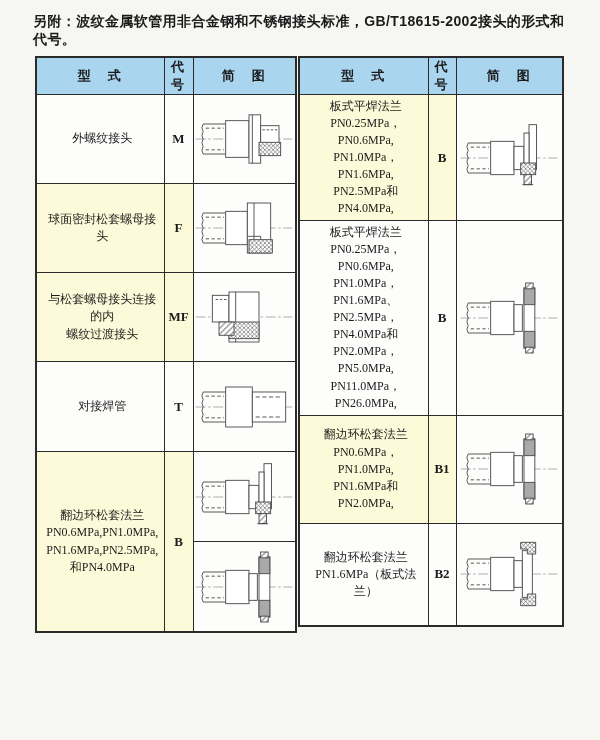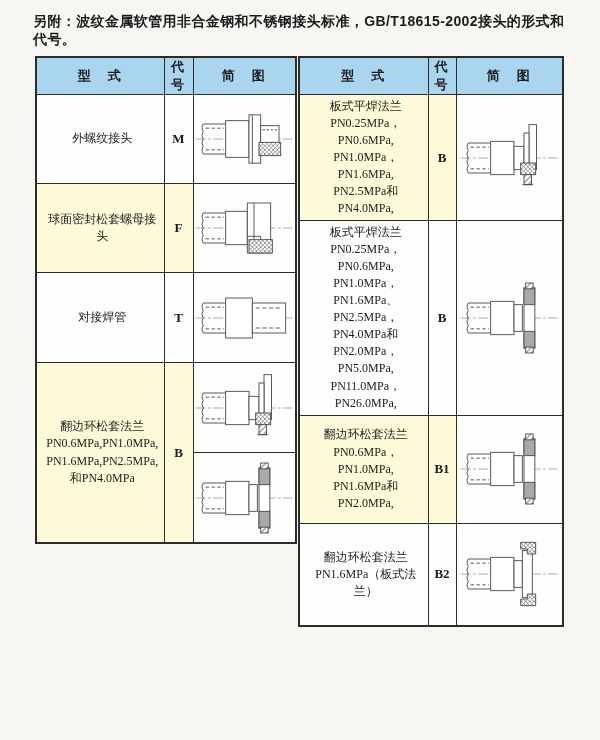--- a/index.html
+++ b/index.html
@@ -185,20 +185,32 @@
           </div>
       </td>
     </tr>
     <tr style="height:89px" class="hl">
       <td class="type">球面密封松套螺母接头</td>
       <td class="code">F</td>
       <td class="diagram">
         <div class="diag-box">
             <svg class="diag" viewBox="0 0 120 84">
               <use href="#sym-nut"></use>
+            </svg>
+          </div>
+      </td>
+    </tr>
+    <tr style="height:89px" class="hl">
+      <td class="type">与松套螺母接头连接的内
+螺纹过渡接头</td>
+      <td class="code">MF</td>
+      <td class="diagram">
+        <div class="diag-box">
+            <svg class="diag" viewBox="0 0 120 84">
+              <use href="#sym-hex-box"></use>
             </svg>
           </div>
       </td>
     </tr>
     <tr style="height:90px">
       <td class="type">对接焊管</td>
       <td class="code">T</td>
       <td class="diagram">
         <div class="diag-box">
             <svg class="diag" viewBox="0 0 120 84">

